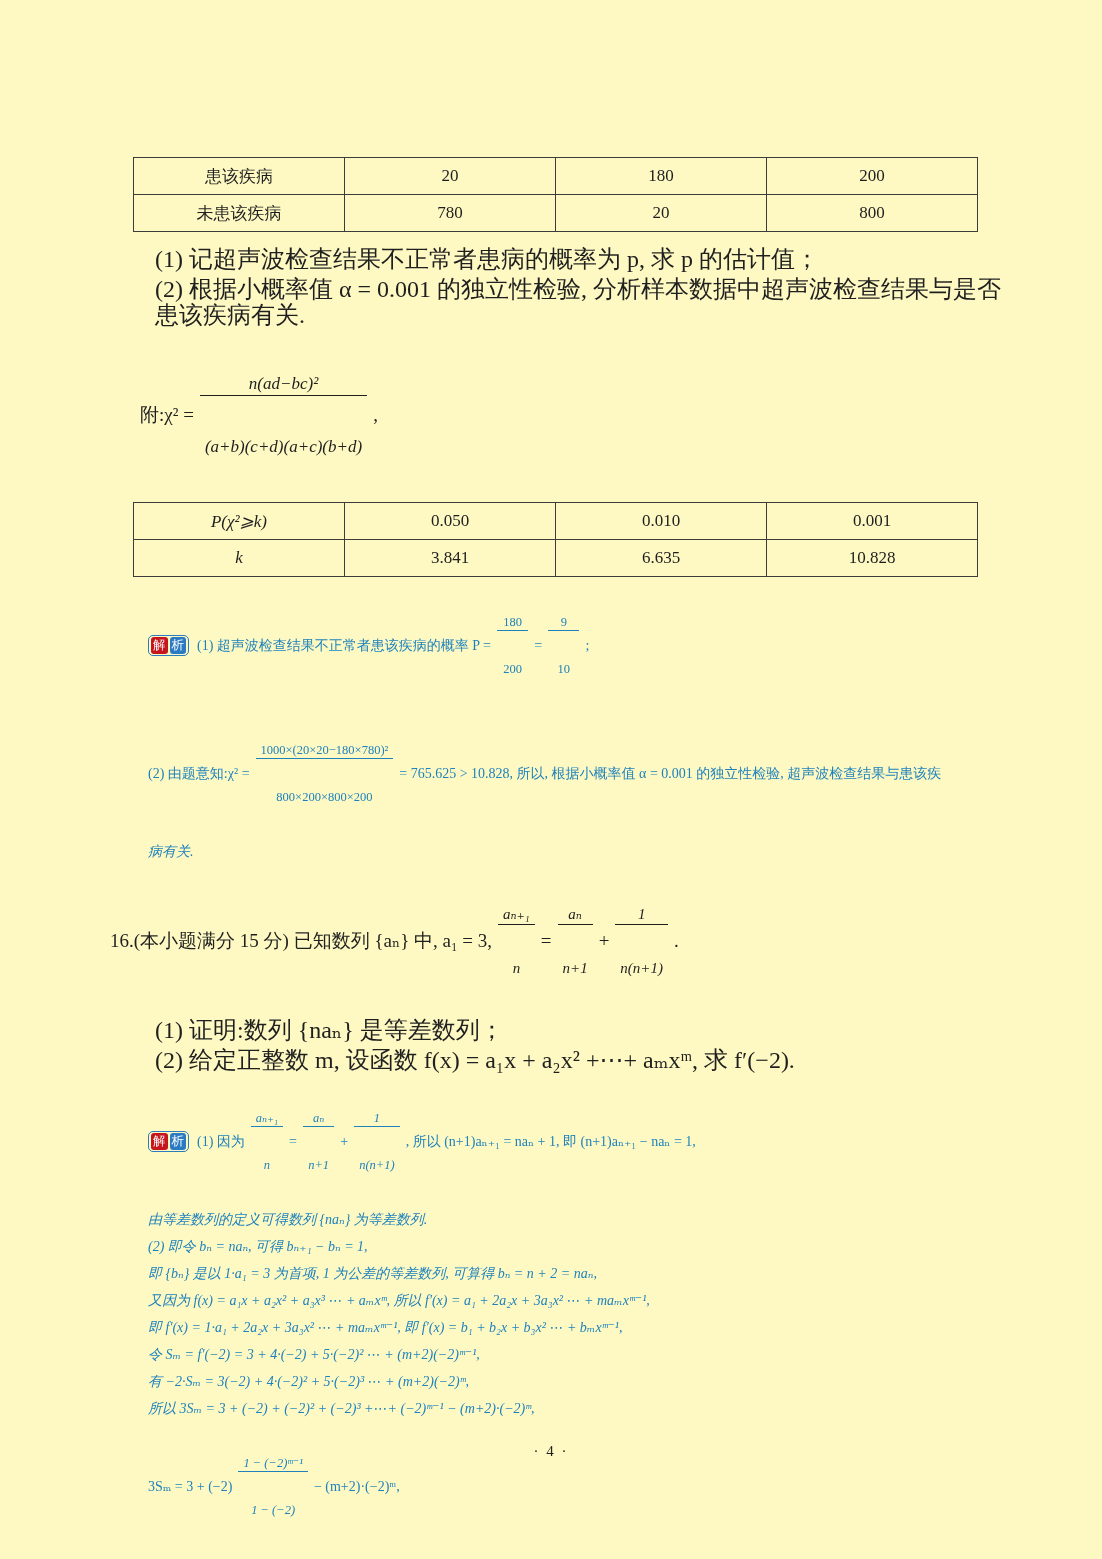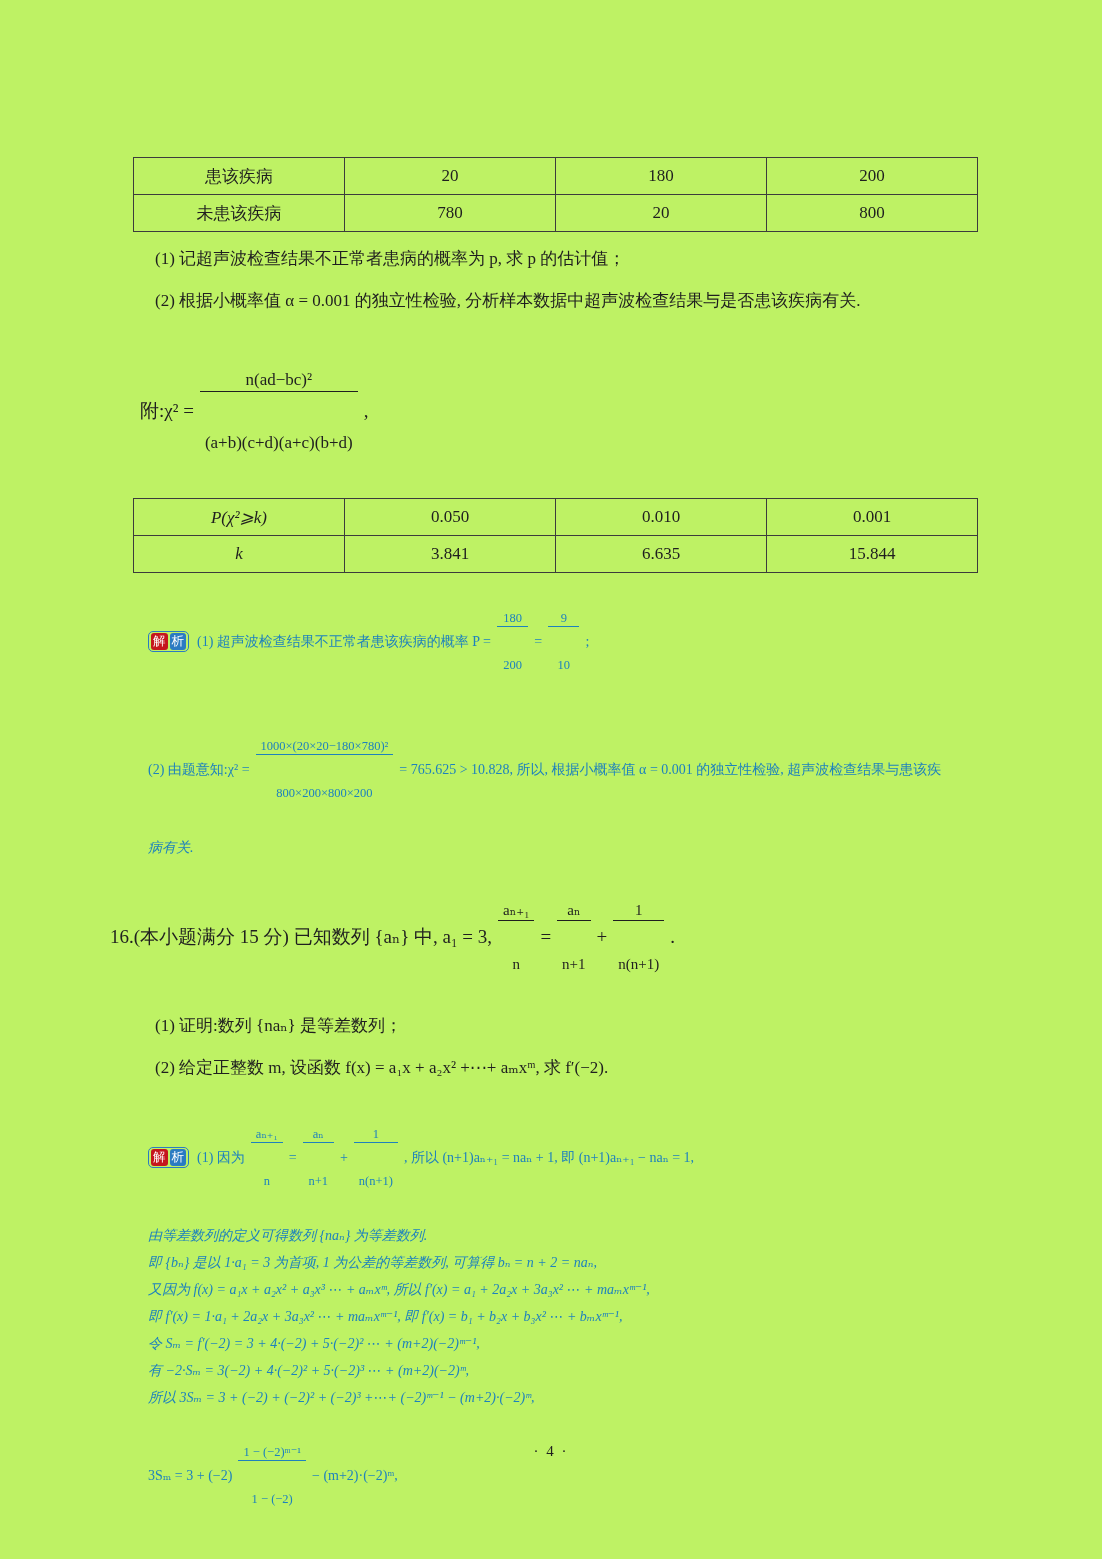--- a/index.html
+++ b/index.html
@@ -1,21 +1,21 @@
 <!DOCTYPE html>
 <html><head>
 <meta charset="utf-8">
 <style>
   * { box-sizing: border-box; }
   html,body { margin:0; padding:0; background:#ffffff; }
   .page {
     position: relative;
     width: 1102px;
     height: 1559px;
-    background: #bef264;
+    background: #fef9c3;
     overflow: hidden;
     font-family: "Liberation Serif", "DejaVu Serif", "DejaVu Sans", serif;
     color: #1f1f1f;
   }
   .content { position: absolute; left: 110px; top: 157px; width: 905px; }
 
   
   table.data-table {
     border-collapse: collapse;
     margin-left: 23px;
@@ -25,31 +25,31 @@
   table.data-table td {
     border: 1.6px solid #3c3c3c;
     height: 37px;
     text-align: center;
     font-size: 17px;
     padding: 0 4px;
   }
   table.data-table td.it { font-style: italic; }
 
   
-  .q { font-size: 17px; line-height: 26px; margin: 16px; }
+  .q { font-size: 24px; line-height: 26px; margin: 4px; }
   .ind { margin-left: 45px; }
 
   
   .fline { display: flex; align-items: center; gap: 3px; white-space: pre; }
 
   
   .frac { display: inline-block; text-align: center; vertical-align: middle; margin: 0 3px; }
   .frac .num { display: block; padding: 0 5px 1px 5px; border-bottom: 1.3px solid currentColor; line-height: 1.15; }
   .frac .den { display: block; padding: 1px 5px 0 5px; line-height: 1.15; }
-  .frac.it { }
+  .frac.it { font-style: italic; }
 
   
   .chi2 { margin: 6px 0 0 30px; font-size: 19px; }
   .chi2 .frac { font-size: 17px; }
 
   
   .q16head { margin: 10px 0 0 0; font-size: 19px; }
   .q16head .frac { font-size: 15px; }
 
   
@@ -122,21 +122,21 @@
           <tr>
         <td class="it">P(χ²⩾k)</td>
         <td>0.050</td>
         <td>0.010</td>
         <td>0.001</td>
       </tr>
       <tr>
         <td class="it">k</td>
         <td>3.841</td>
         <td>6.635</td>
-        <td>15.844</td>
+        <td>10.828</td>
       </tr>
     </tbody>
       </table>
 
     <div class="sol mt8">
       <div class="fline">
         <span class="jiexi">
           <span class="jie">解</span>
           <span class="xi">析</span>
         </span>
@@ -201,20 +201,21 @@
           <span class="den">n+1</span>
         </span>
         <span>+</span>
         <span class="frac it">
           <span class="num">1</span>
           <span class="den">n(n+1)</span>
         </span>
         <span>, 所以 (n+1)aₙ₊₁ = naₙ + 1, 即 (n+1)aₙ₊₁ − naₙ = 1,</span>
       </div>
       <p>由等差数列的定义可得数列 {naₙ} 为等差数列.</p>
+      <p>(2) 即令 bₙ = naₙ, 可得 bₙ₊₁ − bₙ = 1,</p>
       <p>即 {bₙ} 是以 1·a₁ = 3 为首项, 1 为公差的等差数列, 可算得 bₙ = n + 2 = naₙ,</p>
       <p>又因为 f(x) = a₁x + a₂x² + a₃x³ ⋯ + aₘxᵐ, 所以 f′(x) = a₁ + 2a₂x + 3a₃x² ⋯ + maₘxᵐ⁻¹,</p>
       <p>即 f′(x) = 1·a₁ + 2a₂x + 3a₃x² ⋯ + maₘxᵐ⁻¹, 即 f′(x) = b₁ + b₂x + b₃x² ⋯ + bₘxᵐ⁻¹,</p>
       <p>令 Sₘ = f′(−2) = 3 + 4·(−2) + 5·(−2)² ⋯ + (m+2)(−2)ᵐ⁻¹,</p>
       <p>有 −2·Sₘ = 3(−2) + 4·(−2)² + 5·(−2)³ ⋯ + (m+2)(−2)ᵐ,</p>
       <p>所以 3Sₘ = 3 + (−2) + (−2)² + (−2)³ +⋯+ (−2)ᵐ⁻¹ − (m+2)·(−2)ᵐ,</p>
       <div class="fline">
         <span>3Sₘ = 3 + (−2)</span>
         <span class="frac it">
           <span class="num">1 − (−2)ᵐ⁻¹</span>

